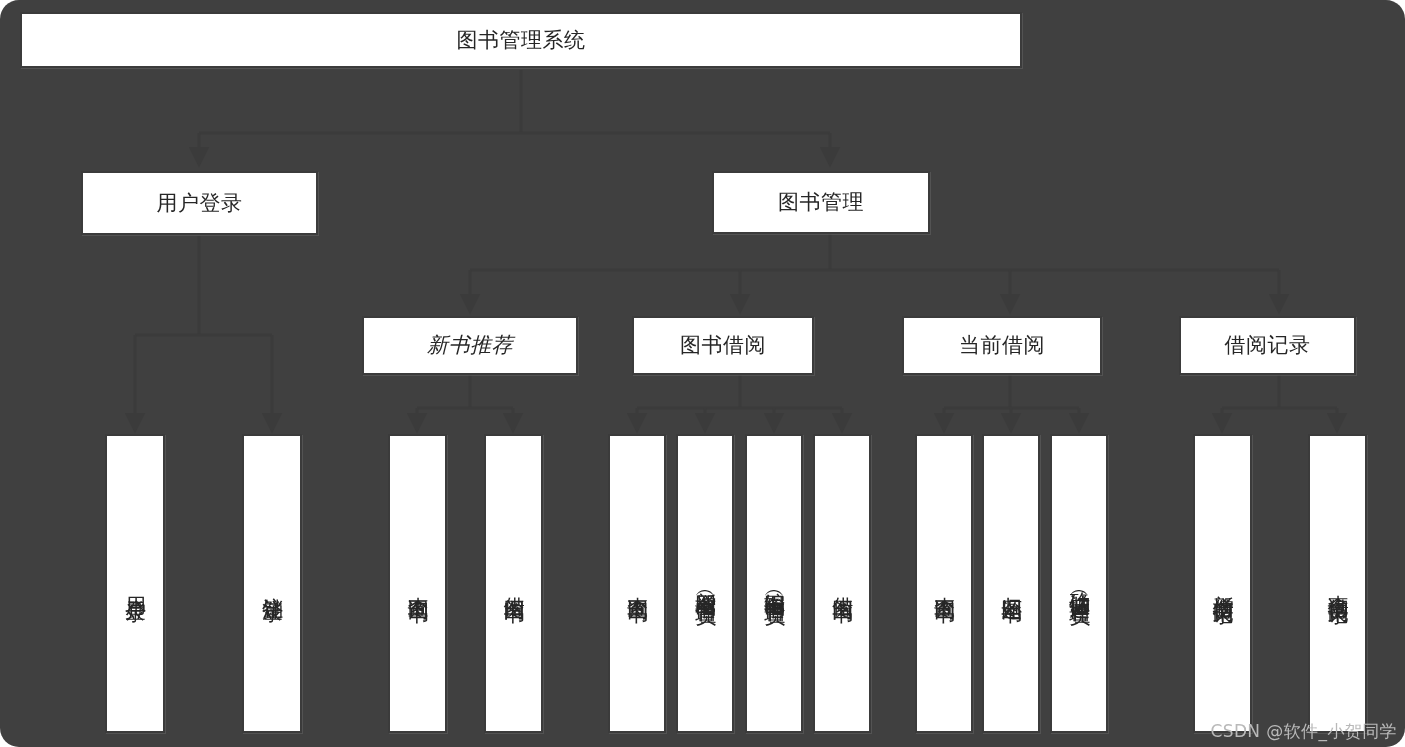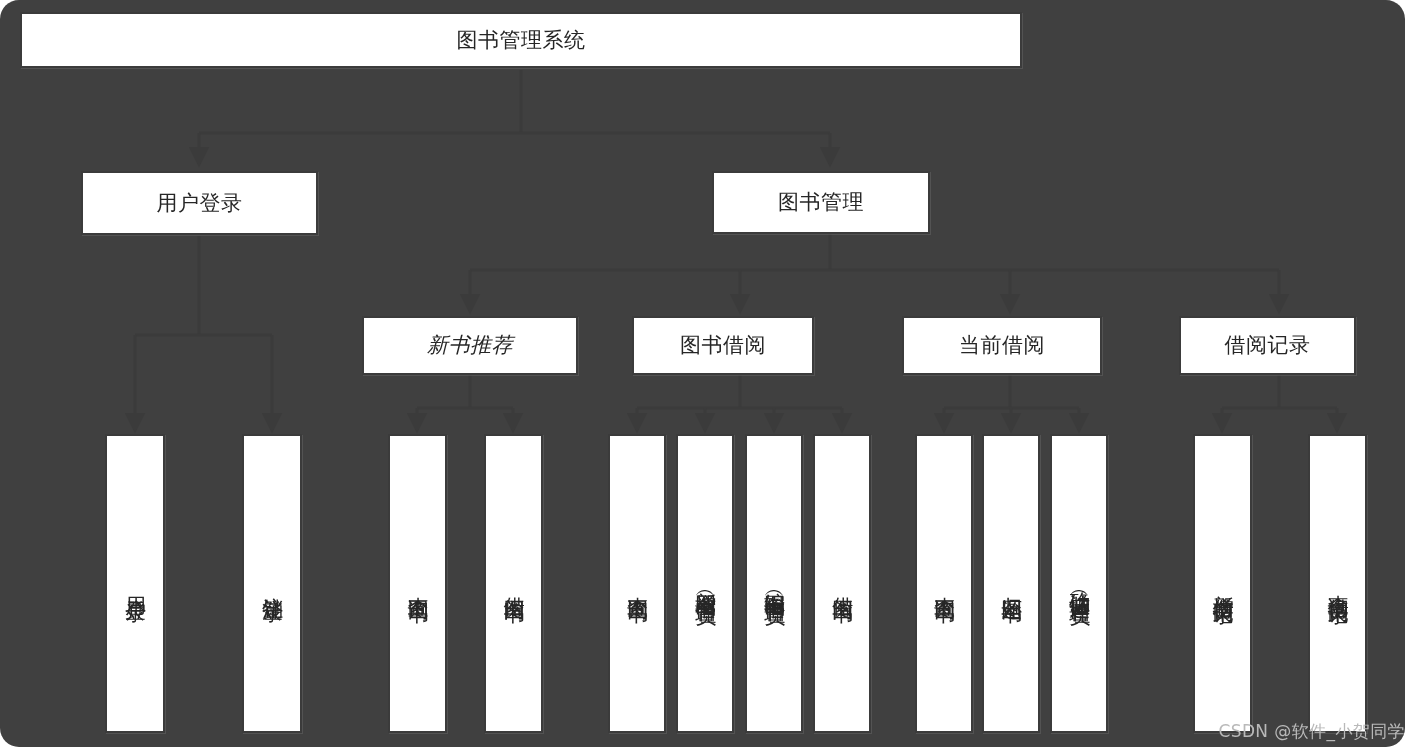--- a/index.html
+++ b/index.html
@@ -51,21 +51,21 @@
   .v-node .node-label {
     writing-mode: vertical-rl;
     text-orientation: upright;
     font-size: 21px;
     line-height: 1.22;
     letter-spacing: 2px;
     white-space: nowrap;
   }
   #watermark {
     position: absolute;
-    right: 0;
+    right: 8px;
     bottom: 4px;
     font-size: 17px;
     color: #b9b9b9;
     letter-spacing: 0.4px;
     white-space: nowrap;
     pointer-events: none;
     margin-left: 39px;
   }
 </style>
 </head>

